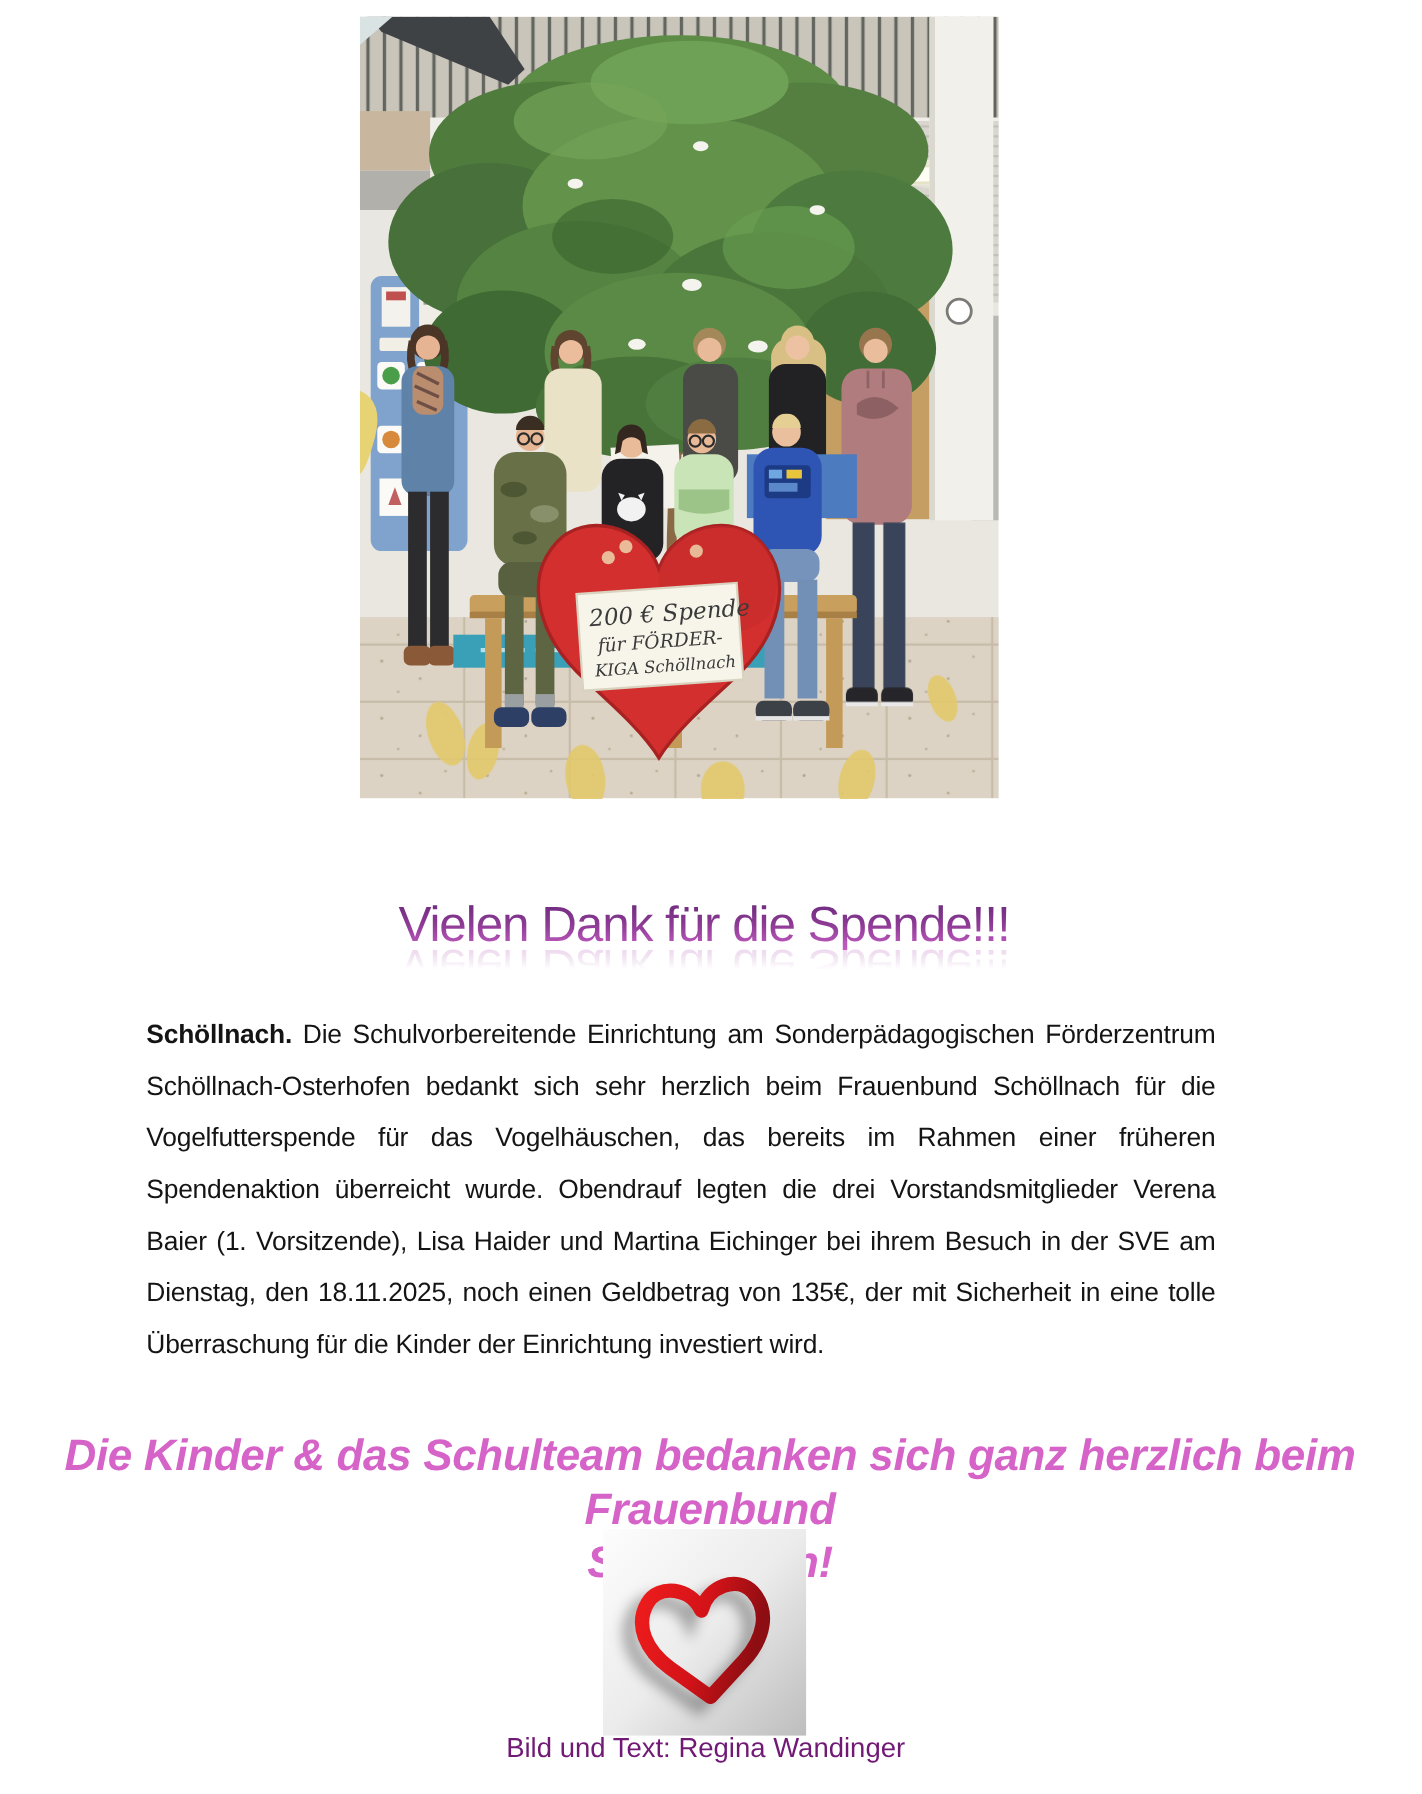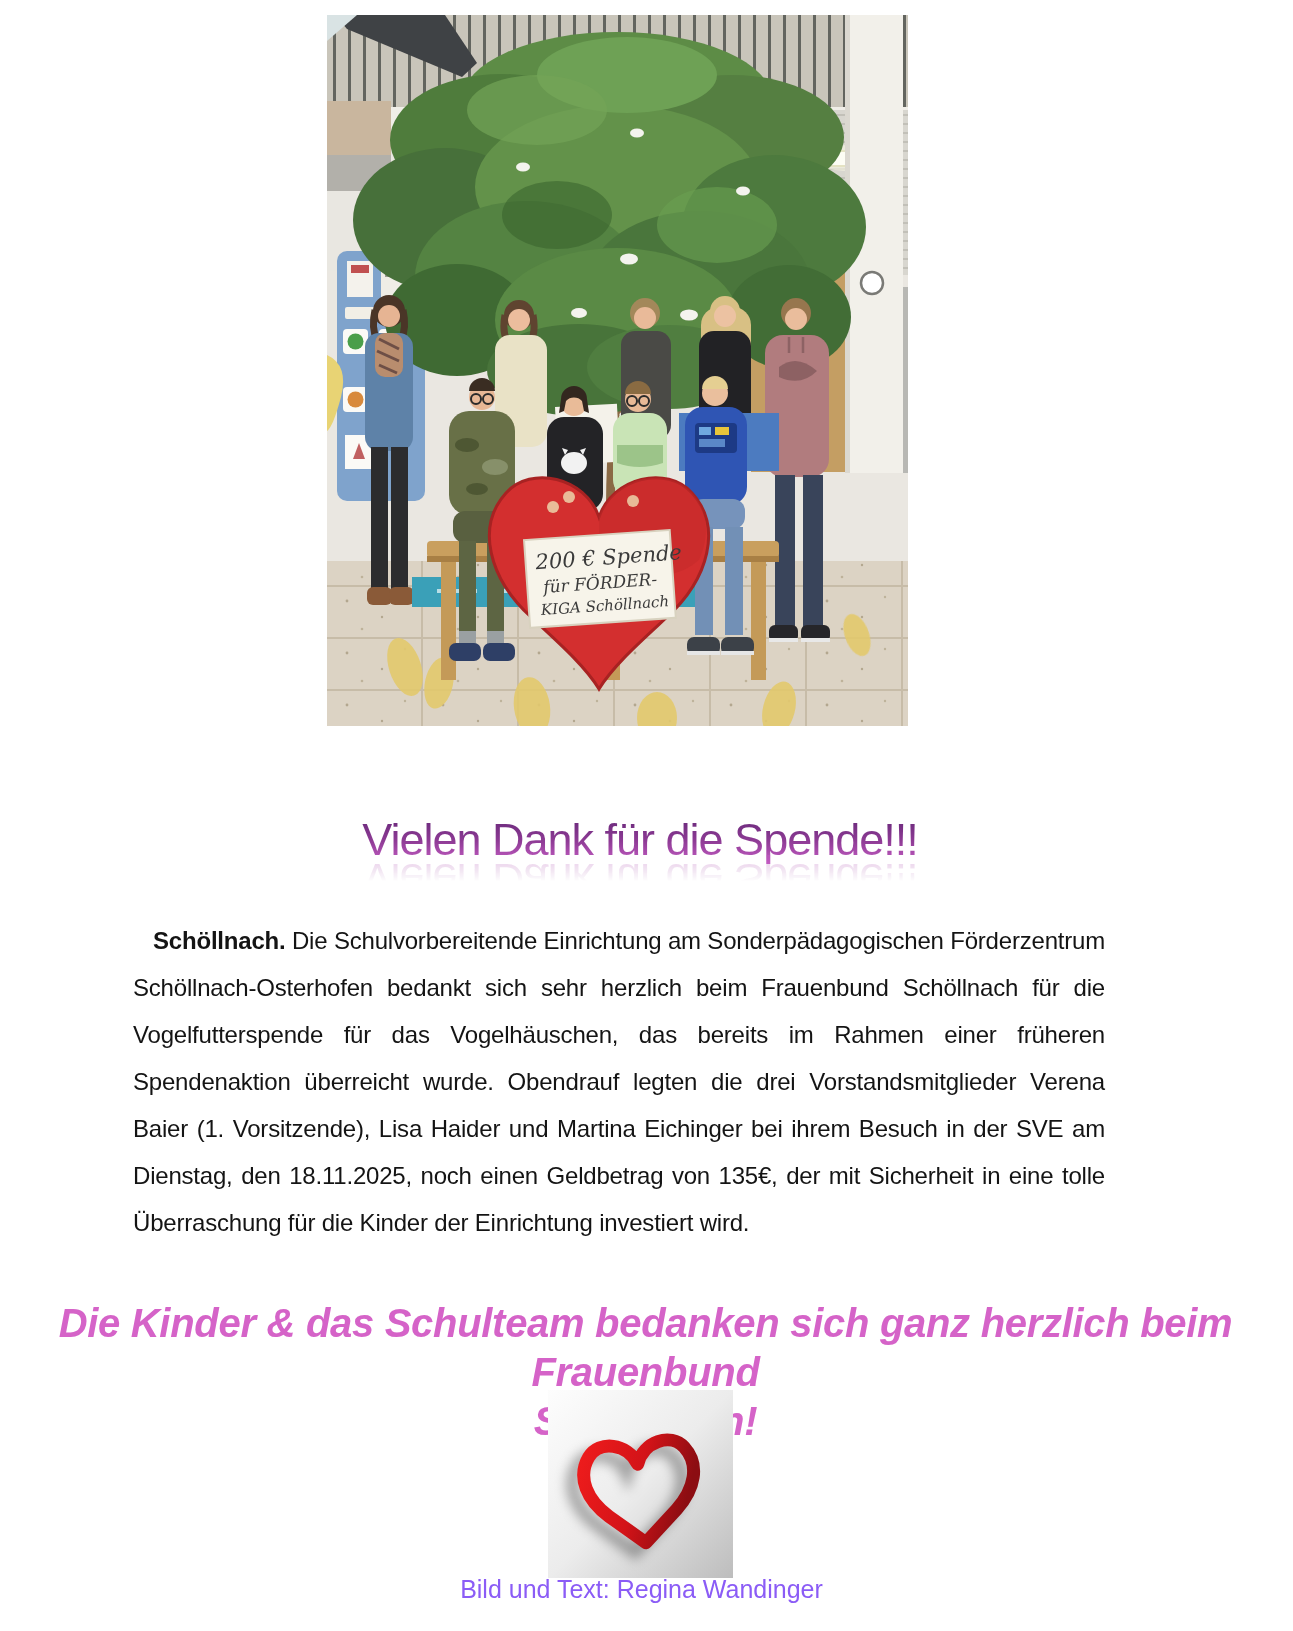--- a/index.html
+++ b/index.html
@@ -26,35 +26,35 @@
     color:transparent;-webkit-text-fill-color:transparent;
     -webkit-mask-image:linear-gradient(180deg,rgba(0,0,0,0) 45%,rgba(0,0,0,.85) 100%);
     mask-image:linear-gradient(180deg,rgba(0,0,0,0) 45%,rgba(0,0,0,.85) 100%);
   }
   
   .body-par{
     position:absolute;left:133px;top:893px;width:972px;
     font-size:24px;line-height:47px;letter-spacing:-0.2px;
     text-align:justify;color:#141414;
   }
-  .body-par .lead{font-weight:700;margin-left:20px;}
+  .body-par .lead{font-weight:700;}
   
   .message{
     position:absolute;left:4px;top:1299px;width:1283px;text-align:center;
     font-size:40px;line-height:49px;font-weight:700;font-style:italic;color:#d563c8;
     letter-spacing:-0.3px;
   }
   .message div{display:block;}
   
   .heart-logo{position:absolute;left:548px;top:1390px;width:185px;height:188px;}
   .heart-logo svg{display:block;width:100%;height:100%;}
   
   .caption{
     position:absolute;left:0;top:1575px;width:1283px;text-align:center;
-    font-size:25px;color:#8b5cf6;
+    font-size:25px;color:#701a75;
   }
   .sign-hand{font-family:"DejaVu Serif",serif;font-style:italic;}
 </style>
 </head>
 <body>
 
 <div class="page">
 
   <div class="photo" title="Gruppenfoto in der Schulaula: fünf Frauen stehen hinter vier Kindern auf einer Holzbank vor einem großen Zimmerbaum, davor ein großes rotes Holzherz mit Spendenschild">
     <svg viewBox="0 0 581 711" preserveAspectRatio="none">

